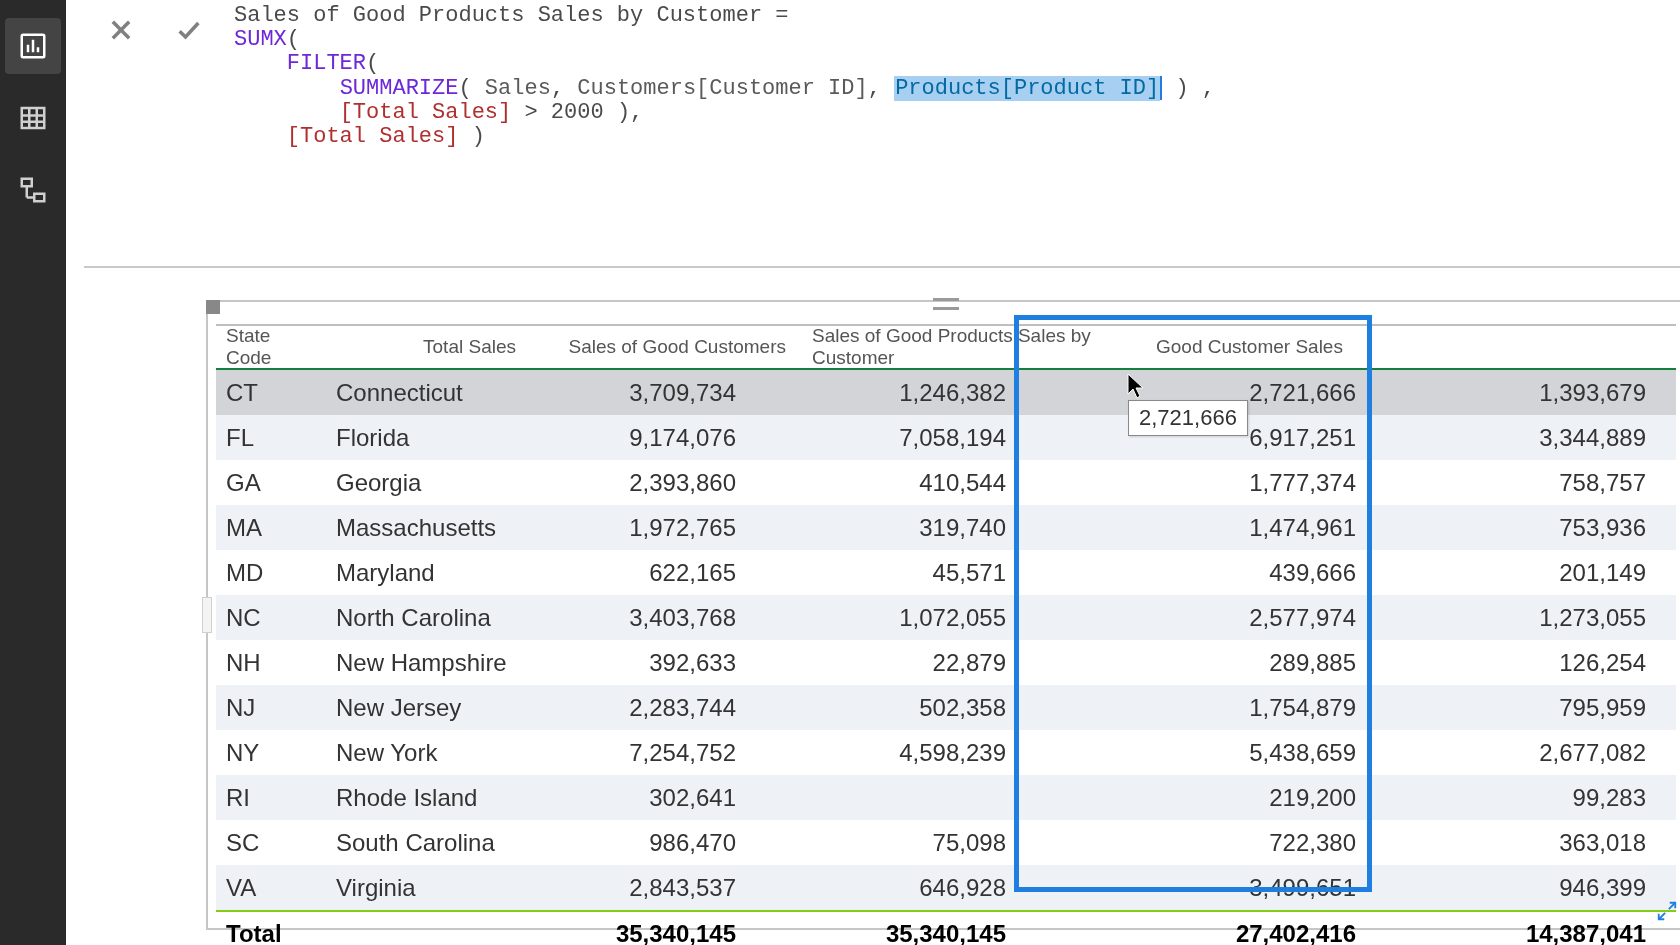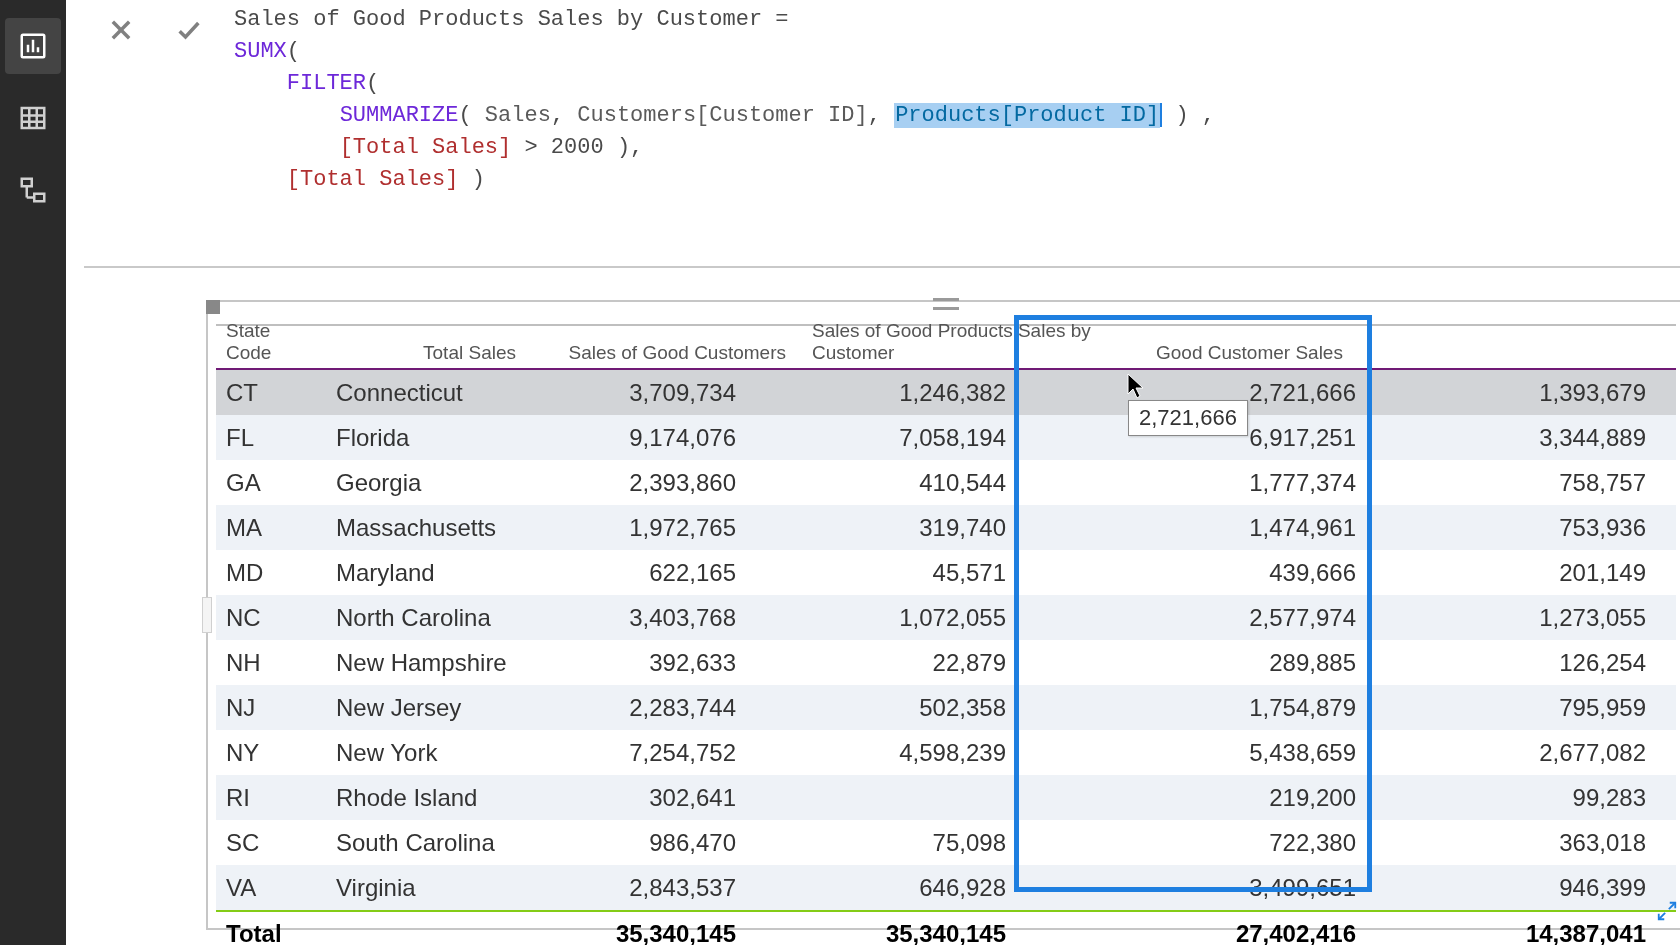--- a/index.html
+++ b/index.html
@@ -29,21 +29,21 @@
     background: #fff; border-bottom: 2px solid #c9c9c9;
   }
   .formula-buttons {
     position: absolute; left: 0; top: 0; width: 130px; height: 60px;
     display: flex; align-items: center; gap: 30px; padding-left: 18px;
   }
   .formula-buttons .btn { width: 38px; height: 38px; display:flex; align-items:center; justify-content:center; cursor:pointer; color:#808080; }
   .formula-buttons .btn svg { width: 28px; height: 28px; stroke: currentColor; fill: none; stroke-width: 3; }
   .formula-text {
     position: absolute; left: 150px; top: 4px; right: 10px;
-    font-family: Consolas, "Courier New", monospace; font-size: 22px; line-height: 32px;
+    font-family: Consolas, "Courier New", monospace; font-size: 22px; line-height: 24px;
     color: #4a4a4a; white-space: pre;
   }
   .tok-fn { color: #6d28d9; }
   .tok-meas { color: #b02f2f; }
   .tok-tbl { color: #5a5a5a; }
   .tok-sel { background: #a7cff2; color:#0369a1; padding: 0 1px; }
   .cursor-caret { display:inline-block; border-right: 2px solid #1e7fe0; height: 24px; vertical-align: middle; }
 
   
   .big-heading {
@@ -68,21 +68,21 @@
     width:10px; height:36px; background:#f4f4f4; border:1px solid #d0d0d0;
   }
   .corner-btn {
     position:absolute; right:6px; bottom:6px; width:22px; height:22px; color:#1e7fe0;
   }
   .corner-btn svg { width:22px; height:22px; fill:none; stroke:currentColor; stroke-width:2; }
 
   
   .tbl { position:absolute; left:8px; right:8px; top:22px; }
   .thead, .trow, .tfoot { display:flex; align-items:center; }
-  .thead { height: 46px; border-bottom: 2px solid #701a75; border-top: 2px solid #bfbfbf; font-size:19px; color:#555;align-items:flex-end; }
+  .thead { height: 46px; border-bottom: 2px solid #15803d; border-top: 2px solid #bfbfbf; font-size:19px; color:#555; }
   .cell { padding: 4px 10px; }
   .c0 { width: 110px; text-align:left; }
   .c1 { width: 220px; text-align:left; }
   .c2 { width: 200px; text-align:right; }
   .c3 { width: 270px; text-align:right; }
   .c4 { width: 350px; text-align:right; }
   .c5 { width: 290px; text-align:right; }
   .thead .c4 { text-align:left; padding-left: 16px; }
   .thead .c5 { text-align:left; }
 

